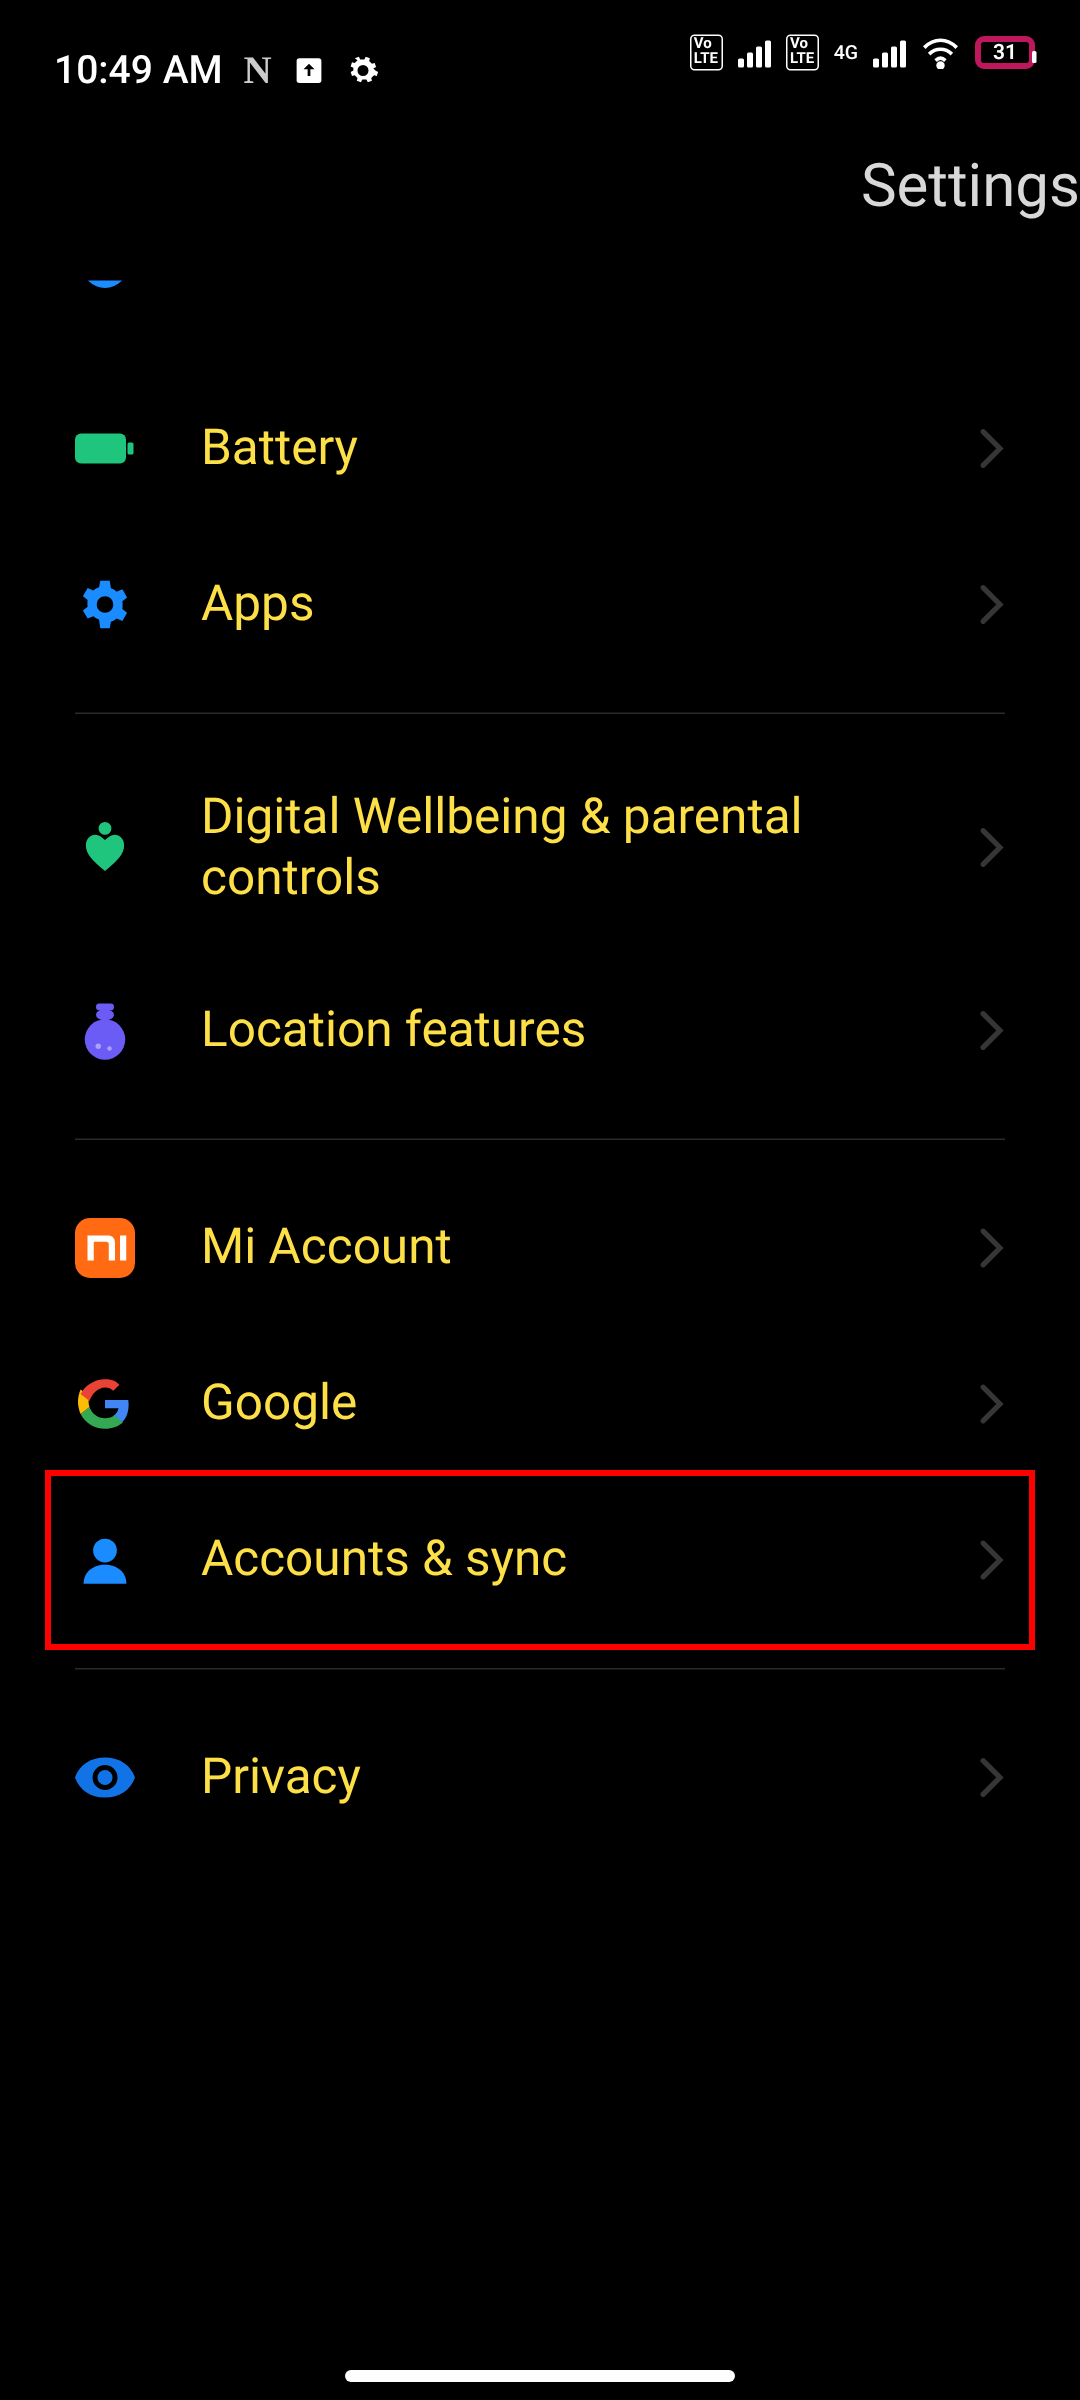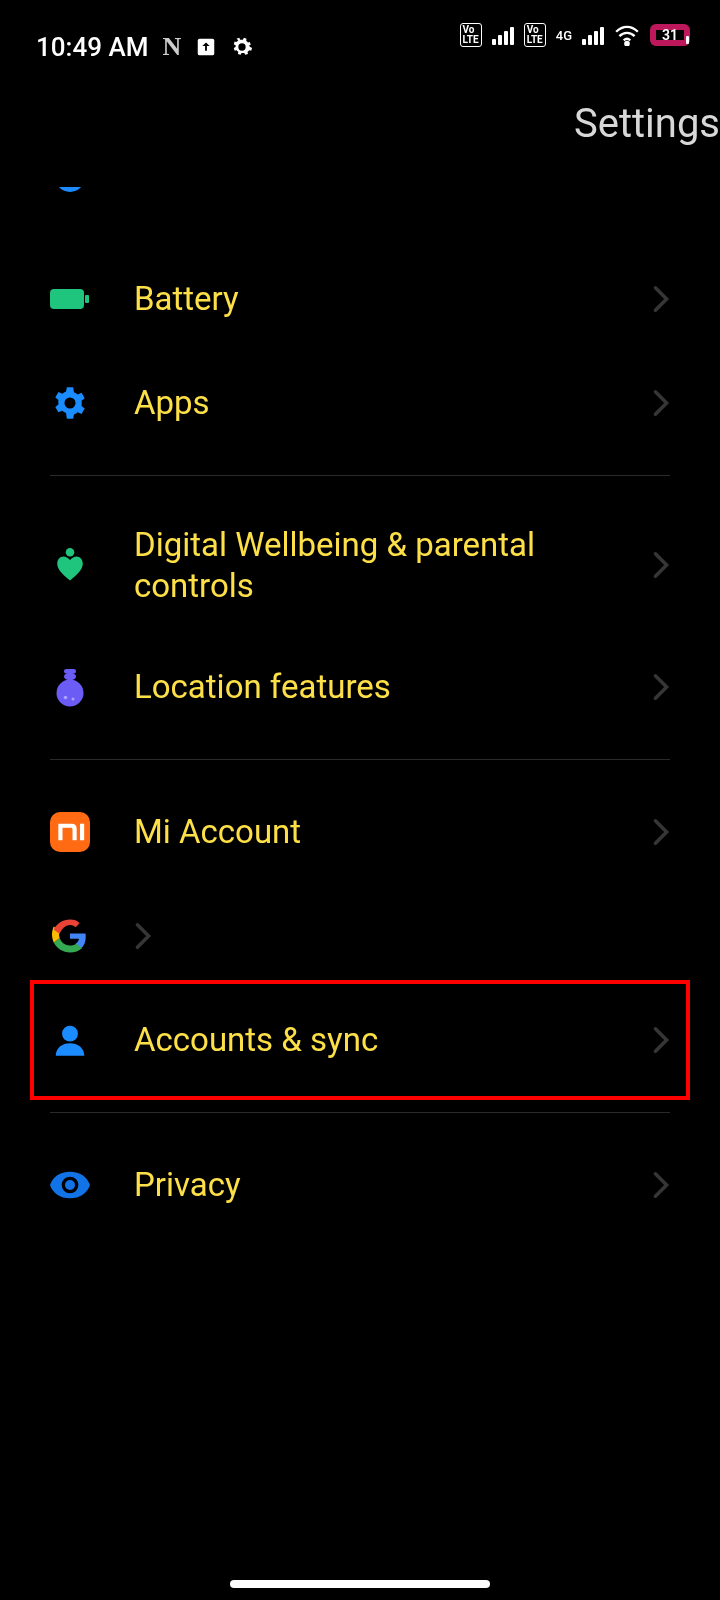--- a/index.html
+++ b/index.html
@@ -89,21 +89,21 @@
       position: absolute;
       bottom: 12px;
       left: 50%;
       transform: translateX(-50%);
       width: 260px;
       height: 8px;
       background: #fff;
       border-radius: 4px;
     }
     .battery-box {
-      border: 6px solid #be185d;
+      border: 4px solid #be185d;
       border-radius: 6px;
       width: 40px;
       height: 22px;
       display: flex;
       align-items: center;
       justify-content: center;
       font-size: 14px;
       font-weight: 600;
       position: relative;
     }
@@ -269,20 +269,21 @@
 
   <div class="item">
     <div class="item-icon">
       <svg width="36" height="36" viewBox="0 0 48 48">
           <path fill="#4285F4" d="M45 24.5c0-1.6-.1-2.7-.4-4H24v7.3h12c-.3 2-1.6 5-5 7l7.6 5.9C43 37 45 31.3 45 24.5z"></path>
           <path fill="#34A853" d="M24 46c6.5 0 12-2.1 16-5.8l-7.6-5.9c-2 1.4-4.8 2.4-8.4 2.4-6.4 0-11.9-4.2-13.8-10l-7.9 6.1C6.3 40.6 14.5 46 24 46z"></path>
           <path fill="#FBBC05" d="M10.2 26.7c-.5-1.4-.8-2.9-.8-4.7s.3-3.3.8-4.7l-7.9-6.1C.8 14.8 0 18.3 0 22s.8 7.2 2.3 10.8z"></path>
           <path fill="#EA4335" d="M24 9.3c3.6 0 6 1.6 7.4 2.9l5.4-5.3C33.9 3.4 29.5 2 24 2 14.5 2 6.3 7.4 2.3 15.2l7.9 6.1C12.1 15.5 17.6 9.3 24 9.3z"></path>
         </svg>
     </div>
+    <div class="item-label">Google</div>
     <svg class="chevron" viewBox="0 0 12 20">
         <path d="M2 2l8 8-8 8" stroke="#888" stroke-width="2.5" fill="none" stroke-linecap="round"></path>
       </svg>
   </div>
 
   <div class="item" style="position:relative">
     <div class="highlight-box"></div>
     <div class="item-icon">
       <svg width="38" height="38" viewBox="0 0 24 24" fill="#1a8cff">
           <circle cx="12" cy="8" r="5"></circle>

